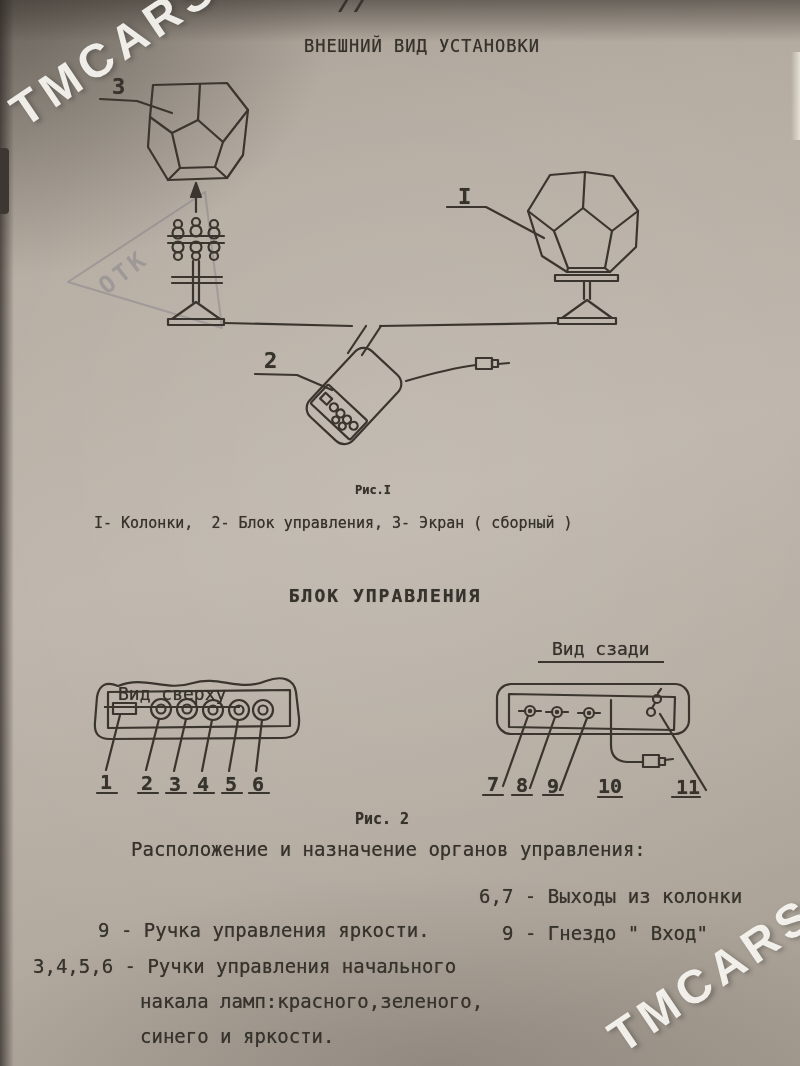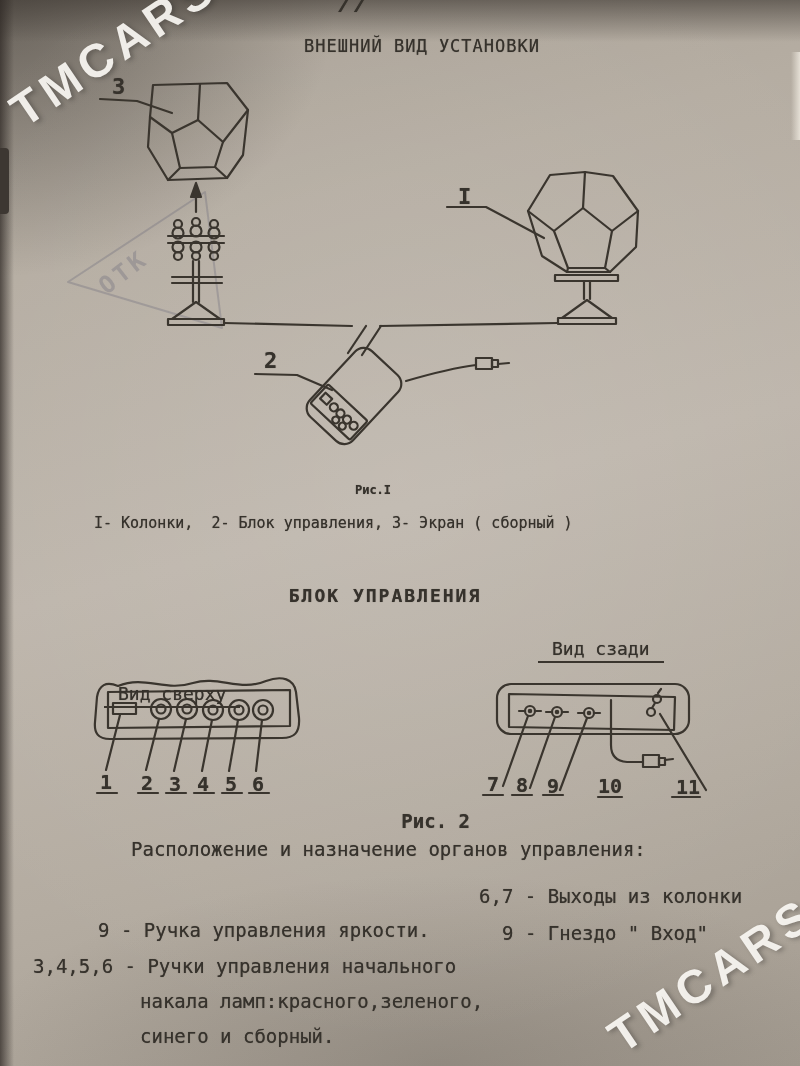--- a/index.html
+++ b/index.html
@@ -26,21 +26,21 @@
     background:linear-gradient(270deg, rgba(236,231,221,0.85), rgba(236,231,221,0));}
   svg{position:absolute;left:0;top:0;}
   .t{position:absolute;white-space:pre;text-shadow:0 0 0.7px rgba(52,48,42,0.75);}
   .title{left:250px;top:36px;width:290px;text-align:right;font-size:17px;font-weight:normal;letter-spacing:1px;}
   .fig1-caption{left:288px;top:483px;width:170px;text-align:center;font-size:12px;font-weight:bold;}
   .fig1-legend{left:94px;top:514px;font-size:15px;}
   .sec2-title{left:240px;top:585px;width:290px;text-align:center;font-size:18px;font-weight:bold;letter-spacing:2px;}
   .view-label{font-size:18px;padding:0 14px 2px 14px;border-bottom:2px solid #3a352e;}
   .vl-top{left:104px;top:635px;margin-top:48px;}
   .vl-rear{left:538px;top:638px;}
-  .fig2-caption{left:310px;top:810px;width:160px;text-align:right;font-size:19px;font-weight:bold;}
+  .fig2-caption{left:302px;top:810px;width:160px;text-align:center;font-size:15px;font-weight:bold;}
   .subtitle{left:131px;top:838px;font-size:19px;}
   .lst{font-size:19px;}
   .num{font-size:20px;font-weight:bold;}
   .callout-big{font-size:22px;font-weight:bold;}
   .watermark{
     position:absolute;font-family:"Liberation Sans","DejaVu Sans",sans-serif;
     font-weight:bold;font-size:47px;letter-spacing:6px;color:rgba(250,248,243,0.93);
     text-shadow:2px 3px 4px rgba(50,46,42,0.35);transform-origin:left top;white-space:pre;
   }
   .wm-tl{left:0px;top:92px;transform:rotate(-34deg);}
@@ -270,21 +270,21 @@
   <div class="t num" style="left:547px;top:774px;">9</div>
   <div class="t num" style="left:598px;top:774px;">10</div>
   <div class="t num" style="left:676px;top:775px;">11</div>
 
   <div class="t fig2-caption">Рис. 2</div>
   <div class="t subtitle">Расположение и назначение органов управления:</div>
 
   <div class="t lst" style="left:98px;top:919px;">9 - Ручка управления яркости.</div>
   <div class="t lst" style="left:33px;top:955px;">3,4,5,6 - Ручки управления начального</div>
   <div class="t lst" style="left:140px;top:990px;">накала ламп:красного,зеленого,</div>
-  <div class="t lst" style="left:140px;top:1025px;">синего и сборный.</div>
+  <div class="t lst" style="left:140px;top:1025px;">синего и яркости.</div>
 
   <div class="t lst" style="left:479px;top:885px;">6,7 - Выходы из колонки</div>
   <div class="t lst" style="left:502px;top:922px;">9 - Гнездо " Вход"</div>
 
   <div class="watermark wm-tl">TMCARS</div>
   <div class="watermark wm-br">TMCARS</div>
 
 </div>
 
 </body></html>

